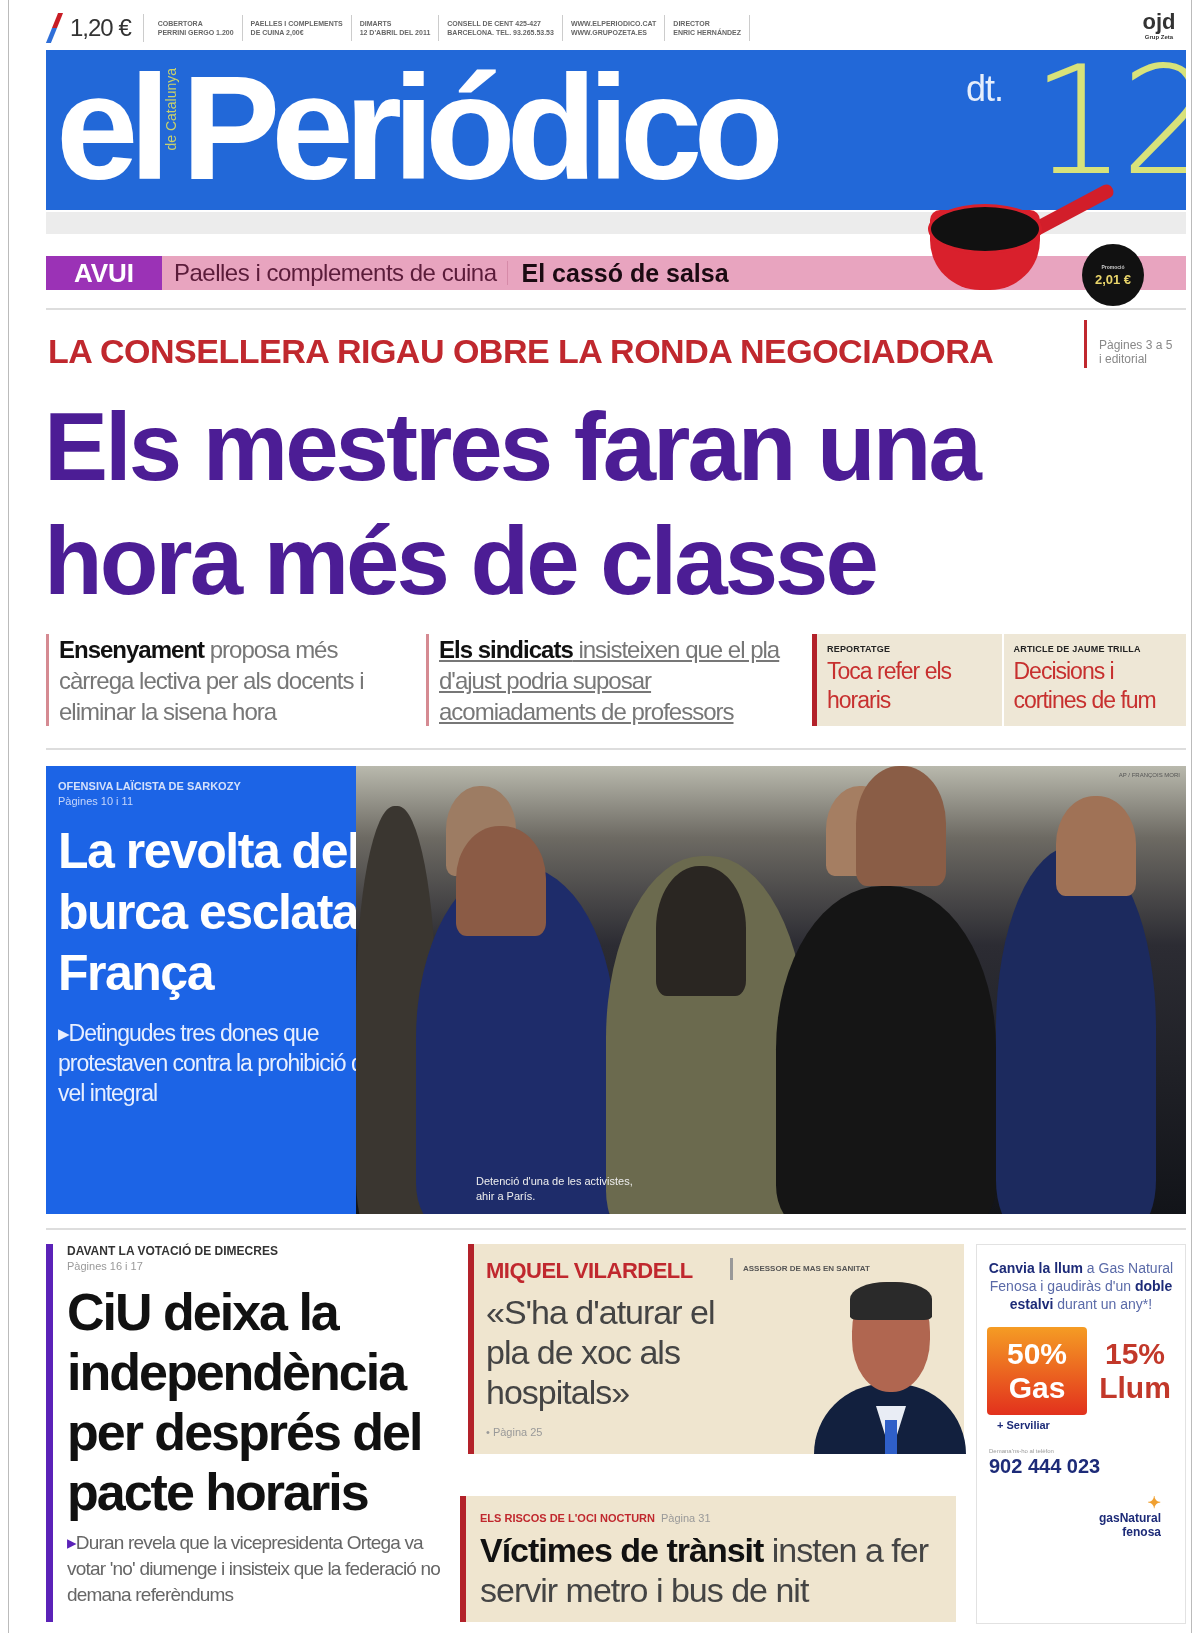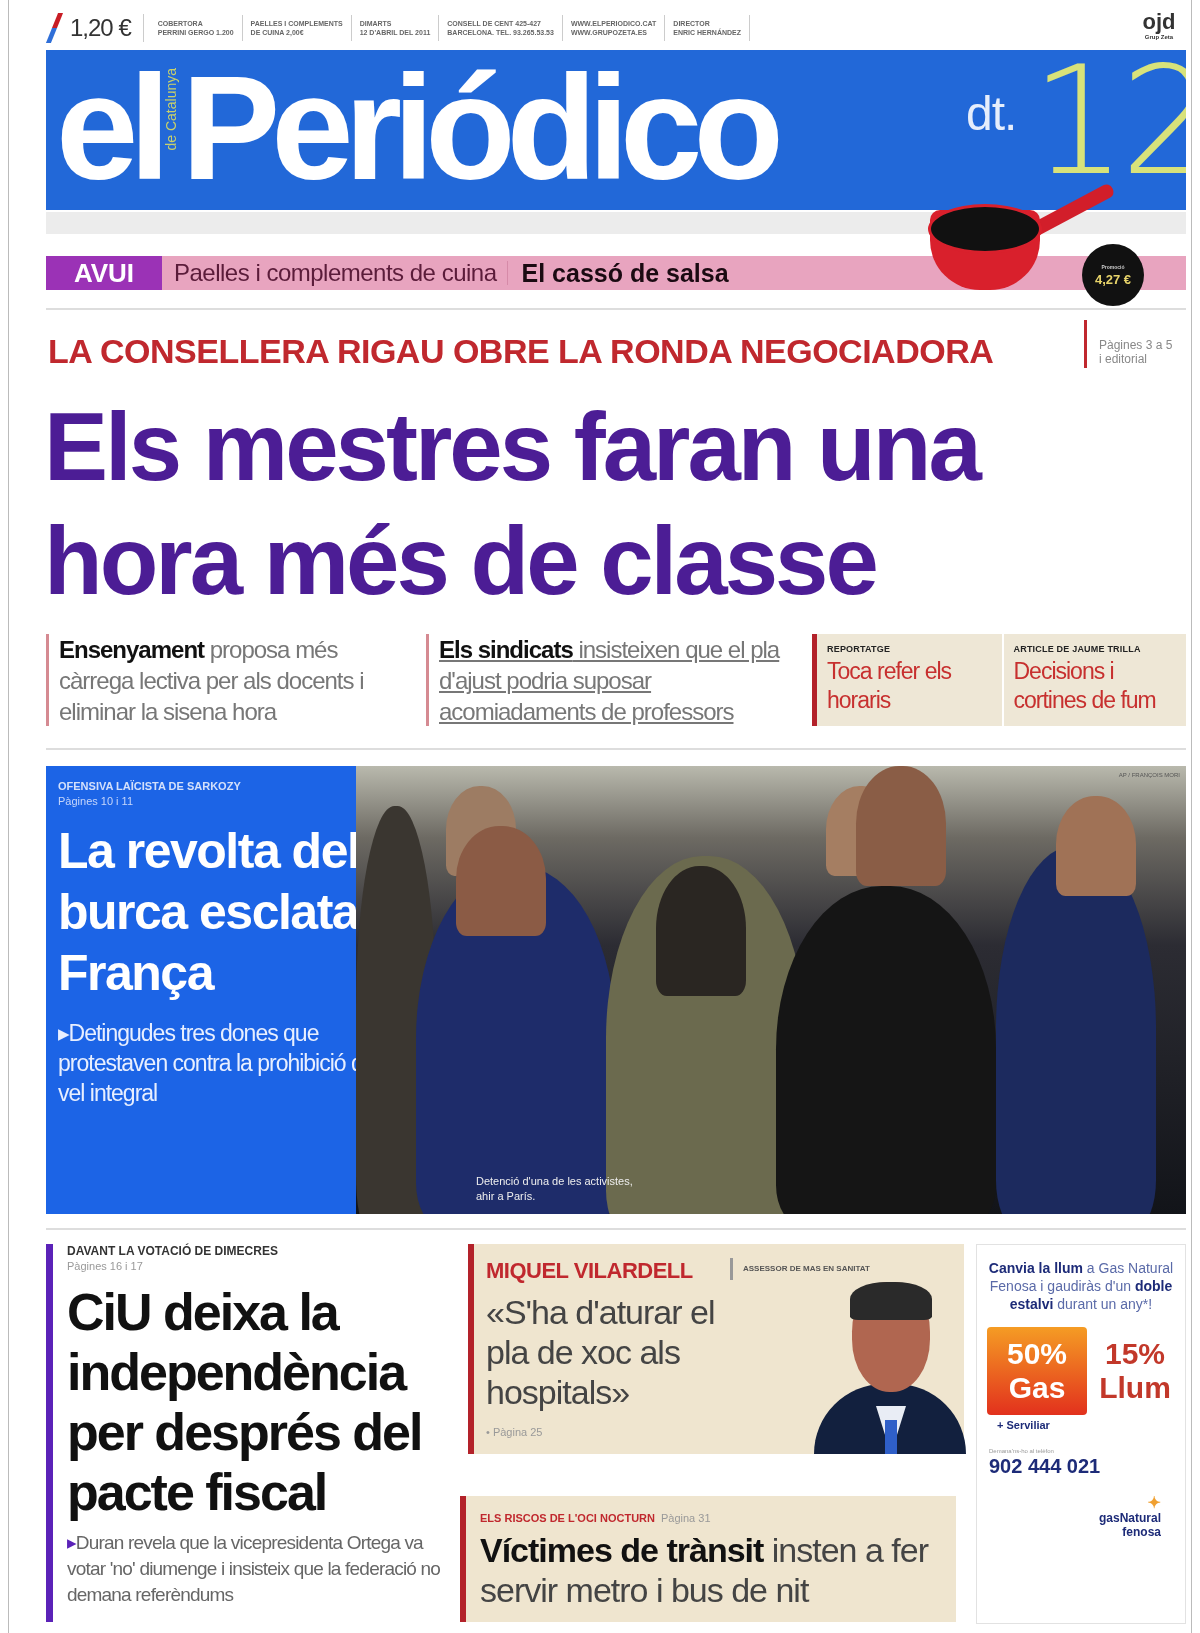--- a/index.html
+++ b/index.html
@@ -18,21 +18,21 @@
   .topbar .info:last-of-type { border-right: none; }
   .topbar .ojd { position: absolute; right: 2px; top: 0; width: 50px; height: 34px; text-align: center; }
   .topbar .ojd .seal { font-size: 22px; color: #333; line-height: 24px; font-weight: bold; }
   .topbar .ojd .seal-label { font-size: 6px; color: #333; font-weight: bold; }
 
   
   .masthead { position: absolute; left: 46px; top: 50px; width: 1140px; height: 160px; background: #2268d8; overflow: hidden; }
   .masthead .logo { position: absolute; left: 10px; top: -12px; font-size: 148px; font-weight: bold; color: #fff; letter-spacing: -9px; line-height: 180px; font-family: "Liberation Sans", sans-serif; }
   .masthead .logo-el { display: inline-block; }
   .masthead .logo-cat { display: inline-block; font-size: 14px; letter-spacing: 0; color: #c9d16a; writing-mode: vertical-rl; transform: rotate(180deg); vertical-align: 28px; margin: 0 2px; line-height: 16px; font-weight: normal; }
-  .masthead .day { position: absolute; left: 920px; top: 36px; font-size: 48px; color: #e6eefc; letter-spacing: -1px; }
+  .masthead .day { position: absolute; left: 920px; top: 18px; font-size: 36px; color: #e6eefc; letter-spacing: -1px; }
   .masthead .date { position: absolute; left: 985px; top: -14px; font-size: 150px; color: #d8e27a; font-weight: normal; letter-spacing: -6px; line-height: 170px; -webkit-text-stroke: 0px; font-family: "DejaVu Sans", sans-serif; font-weight: 200; }
   .mast-underline { position: absolute; left: 46px; top: 212px; width: 1140px; height: 22px; background: #ececec; }
 
   
   .promo { position: absolute; left: 46px; top: 256px; width: 1140px; height: 34px; background: #e8a4bf; display: flex; align-items: center; }
   .promo .today { background: #9b32b6; color: #fff; font-weight: bold; font-size: 26px; height: 34px; width: 116px; display: flex; align-items: center; justify-content: center; }
   .promo .desc { color: #5b1c3a; font-size: 24px; padding: 0 10px 0 12px; letter-spacing: -0.5px; border-right: 1px solid #d68aa8; height: 24px; display: flex; align-items: center; }
   .promo .product { color: #1b0a12; font-size: 25px; font-weight: bold; padding-left: 14px; }
   .pan { position: absolute; left: 930px; top: 170px; width: 200px; height: 130px; }
   .pan .handle { position: absolute; left: 92px; top: 34px; width: 96px; height: 14px; background: #d21e2a; transform: rotate(-28deg); border-radius: 6px; }
@@ -163,21 +163,21 @@
   <span class="desc">Paelles i complements de cuina</span>
   <span class="product">El cassó de salsa</span>
 </div>
 <div class="pan">
   <div class="handle"></div>
   <div class="body"></div>
   <div class="rim"></div>
 </div>
 <div class="price-tag">
   <span class="small">Promoció</span>
-  <span>4,27 €</span>
+  <span>2,01 €</span>
 </div>
 <div class="rule1"></div>
 
 <div class="kicker">LA CONSELLERA RIGAU OBRE LA RONDA NEGOCIADORA</div>
 <div class="pages-ref">
   <div>Pàgines 3 a 5</div>
   <div>i editorial</div>
 </div>
 <div class="headline">
   <div>Els mestres faran una</div>
@@ -220,21 +220,21 @@
   <div class="fig" style="left:700px;top:30px;width:80px;height:100px;background:#a07256;"></div>
   <div class="caption">Detenció d'una de les activistes, ahir a París.</div>
   <div class="credit">AP / FRANÇOIS MORI</div>
 </div>
 
 <div class="rule3"></div>
 
 <div class="ciu">
   <div class="label">DAVANT LA VOTACIÓ DE DIMECRES</div>
   <div class="pages">Pàgines 16 i 17</div>
-  <div class="title">CiU deixa la independència per després del pacte fiscal</div>
+  <div class="title">CiU deixa la independència per després del pacte horaris</div>
   <div class="bullet"><span class="tri">▸</span><span>Duran revela que la vicepresidenta Ortega va votar 'no' diumenge i insisteix que la federació no demana referèndums</span></div>
 </div>
 
 <div class="interview">
   <div class="name">MIQUEL VILARDELL</div>
   <div class="role">ASSESSOR DE MAS EN SANITAT</div>
   <div class="quote">«S'ha d'aturar el pla de xoc als hospitals»</div>
   <div class="pages">• Pàgina 25</div>
   <div class="portrait">
     <div class="suit"></div>
@@ -257,20 +257,20 @@
         <div>50%</div>
         <div>Gas</div>
       </div>
     <div class="llum">
         <div>15%</div>
         <div>Llum</div>
       </div>
   </div>
   <div class="services">+ Serviliar</div>
   <div class="phone-label">Demana'ns-ho al telèfon</div>
-  <div class="phone">902 444 021</div>
+  <div class="phone">902 444 023</div>
   <div class="brand">
     <span class="fly">✦</span><br>
     <span>gasNatural</span><br>
     <span>fenosa</span>
   </div>
   <div class="fine">&nbsp;</div>
 </div>
 
 </body></html>

